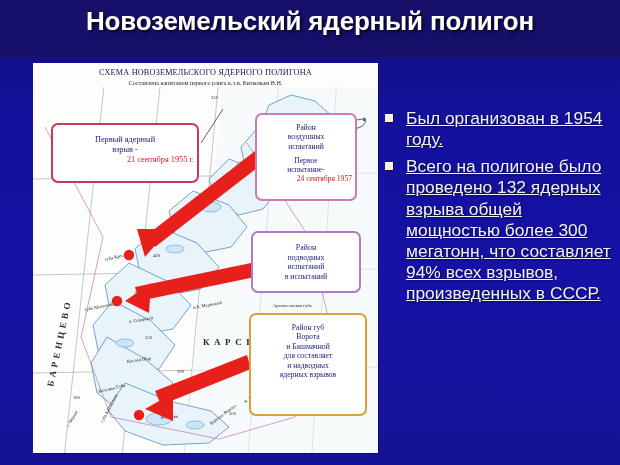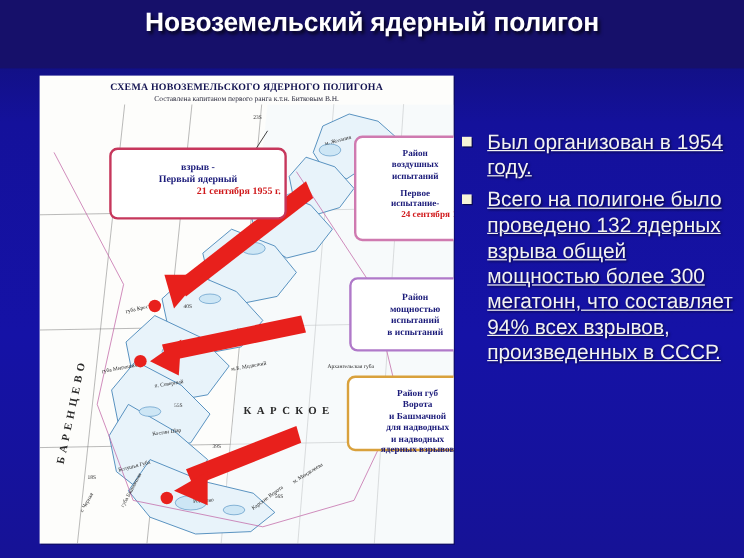--- a/index.html
+++ b/index.html
@@ -15,70 +15,69 @@
     background:linear-gradient(to bottom,#100f6e 0%,#14119b 22%,#1512a6 60%,#161296 100%);
   }
   #title-band{
     position:absolute;left:0;top:0;width:620px;height:57px;
     background:#16106a;
   }
   #page-title{
     position:absolute;left:0;top:6px;width:620px;
     text-align:center;
     color:#ffffff;
-    font-size:22px;
+    font-size:26px;
     font-weight:bold;
     letter-spacing:-0.2px;
     text-shadow:2px 2px 3px rgba(0,0,0,.75);
     white-space:nowrap;
   }
   
   #map-panel{
     position:absolute;left:33px;top:63px;width:345px;height:390px;
     background:#fdfdfb;
     box-shadow:1px 1px 0 rgba(0,0,0,.35);
     overflow:hidden;
   }
   #map-title{
     position:absolute;left:0;top:5px;width:345px;text-align:center;
     font-family:"Liberation Serif",serif;
-    font-weight:bold;font-size:8.2px;color:#141452;
+    font-weight:normal;font-size:8.2px;color:#141452;
     letter-spacing:.2px;
   }
   #map-subtitle{
     position:absolute;left:0;top:16px;width:345px;text-align:center;
     font-family:"Liberation Serif",serif;
     font-size:6.2px;color:#2a2a3c;
   }
   
   #map-art{position:absolute;left:0;top:24px;width:345px;height:366px;}
   
   .callout{
     position:absolute;
     background:#ffffff;
     border:2px solid #737373;
     border-radius:7px;
     text-align:center;
     font-family:"Liberation Serif",serif;
-    font-weight:bold;
+    font-weight:normal;
     line-height:1.22;
     color:#1c1c7a;
     box-sizing:border-box;
     padding:4px 3px;
-    margin-left:40px;
   }
   .callout .ln{display:block;}
   .callout .red{color:#d0191b;text-align:right;}
   #callout-1{left:18px;top:60px;width:148px;height:60px;border-color:#c6375c;font-size:8.3px;}
   #callout-1 .ln:first-child{margin-top:6px;}
   #callout-2{left:222px;top:50px;width:102px;height:88px;border-color:#cf7ab0;font-size:7.6px;}
   #callout-2 .ln:first-child{margin-top:4px;}
   #callout-3{left:218px;top:168px;width:110px;height:62px;border-color:#b079c9;font-size:7.9px;}
   #callout-3 .ln:first-child{margin-top:6px;}
-  #callout-4{left:216px;top:250px;width:118px;height:63px;border-color:#d9a13c;font-size:7.7px;}
+  #callout-4{left:216px;top:250px;width:118px;height:103px;border-color:#d9a13c;font-size:7.7px;}
   #callout-4 .ln:first-child{margin-top:4px;}
   
   #bullets{
     position:absolute;left:385px;top:108px;width:232px;
   }
   .bullet{
     position:relative;
     display:block;
     padding-left:21px;
     color:#f2f2f2;
@@ -220,47 +219,47 @@
           <circle cx="96" cy="168" r="5.2"></circle>
           <circle cx="84" cy="214" r="5.2"></circle>
           <circle cx="106" cy="328" r="5.2"></circle>
         </g>
 
         <path d="M168,56 L190,22" stroke="#3a3a3a" stroke-width="0.8" fill="none"></path>
       </g>
     </svg>
 
     <div class="callout" id="callout-1">
+      <span class="ln">Первый  ядерный</span>
       <span class="ln">взрыв -</span>
-      <span class="ln">Первый  ядерный</span>
       <span class="ln red">21 сентября 1955 г.</span>
     </div>
 
     <div class="callout" id="callout-2">
       <span class="ln">Район</span>
       <span class="ln">воздушных</span>
       <span class="ln">испытаний</span>
       <span class="ln" style="height:5px"></span>
       <span class="ln">Первое</span>
       <span class="ln">испытание-</span>
       <span class="ln red">24 сентября 1957</span>
     </div>
 
     <div class="callout" id="callout-3">
       <span class="ln">Район</span>
-      <span class="ln">мощностью</span>
+      <span class="ln">подводных</span>
       <span class="ln">испытаний</span>
       <span class="ln">в испытаний</span>
     </div>
 
     <div class="callout" id="callout-4">
       <span class="ln">Район губ</span>
       <span class="ln">Ворота</span>
       <span class="ln">и Башмачной</span>
-      <span class="ln">для надводных</span>
+      <span class="ln">для составляет</span>
       <span class="ln">и надводных</span>
       <span class="ln">ядерных взрывов</span>
     </div>
 
   </div>
 
   <div id="bullets">
     <div class="bullet">
       <span class="sq"></span>
       <span> Был организован в 1954 году.</span>

